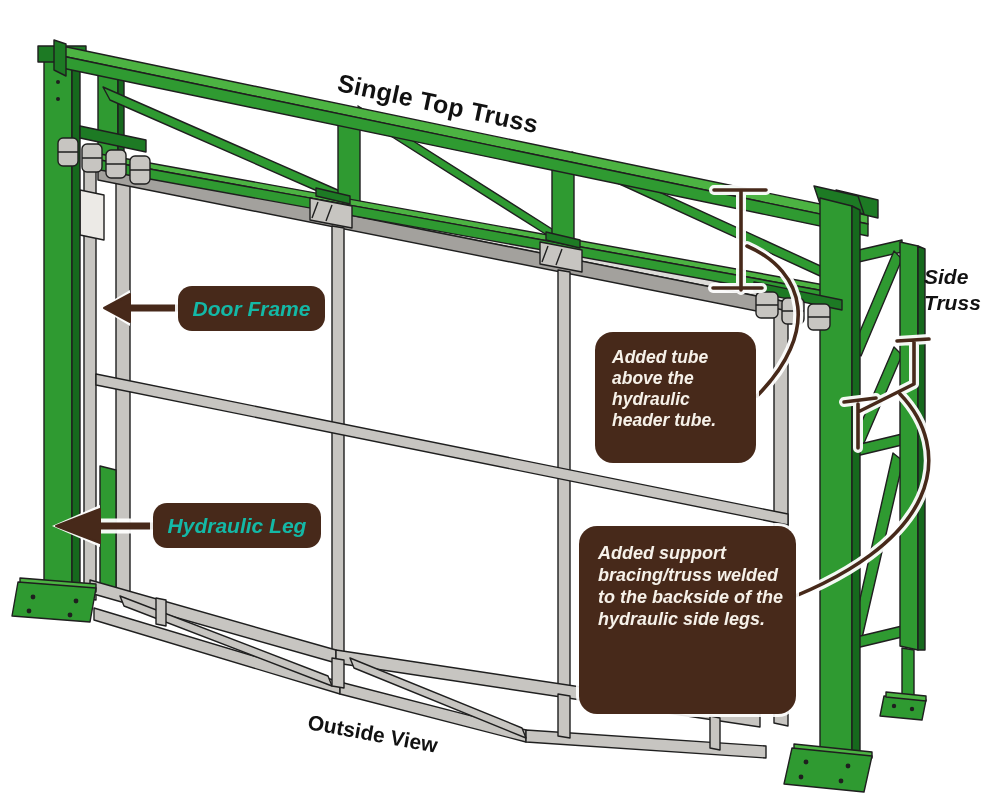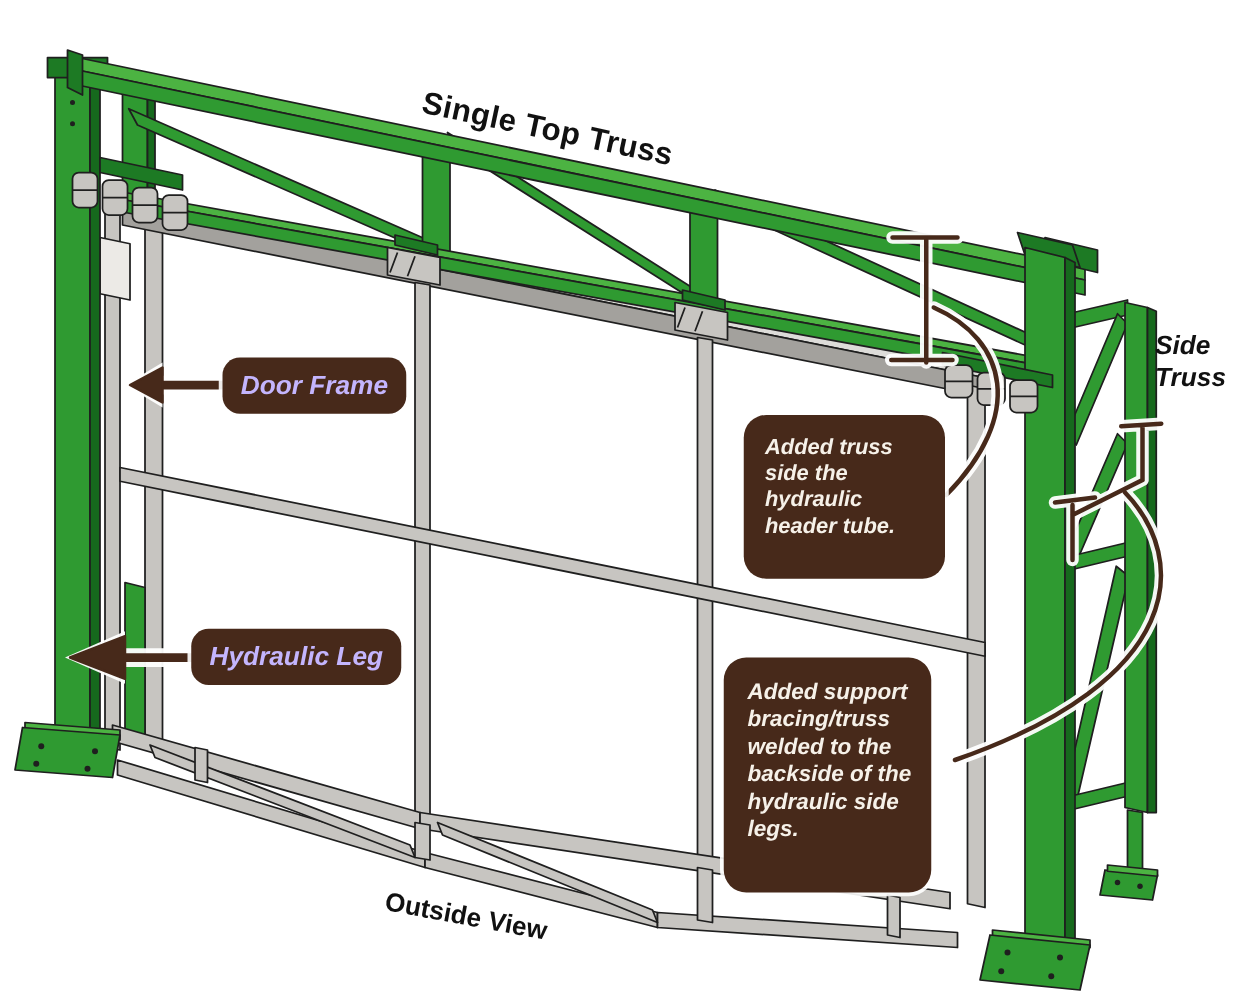--- a/index.html
+++ b/index.html
@@ -7,34 +7,34 @@
     width:990px;height:800px;position:relative;background:#ffffff;overflow:hidden;
     font-family:"Liberation Sans",sans-serif;
   }
   .stage{position:absolute;left:0;top:0;width:990px;height:800px;}
   svg{display:block;}
   .lbl{position:absolute;color:#111111;font-weight:700;white-space:pre-line;}
   .lbl-top{left:338px;top:68px;font-size:25px;transform:rotate(12deg);transform-origin:left center;letter-spacing:.3px;}
   .lbl-side{left:924px;top:264px;font-size:21px;font-style:italic;line-height:1.25;}
   .lbl-outside{left:308px;top:710px;font-size:21px;transform:rotate(10.5deg);transform-origin:left center;}
   .tag{
-    position:absolute;background:#47291a;color:#c4b5fd;
+    position:absolute;background:#47291a;color:#14b8a6;
     font-style:italic;font-weight:700;font-size:21px;
     border-radius:14px;display:flex;align-items:center;justify-content:center;
     box-shadow:0 0 0 3px rgba(255,255,255,.9);
   }
   .tag-doorframe{left:178px;top:286px;width:147px;height:45px;}
   .tag-hydraulicleg{left:153px;top:503px;width:168px;height:45px;}
   .callout{
     position:absolute;background:#47291a;color:#f6f1e9;
     font-style:italic;font-weight:700;border-radius:18px;
     box-shadow:0 0 0 3px rgba(255,255,255,.9);
   }
   .callout-header{left:595px;top:332px;width:161px;height:131px;font-size:17.5px;line-height:1.2;padding:15px 8px 8px 17px;box-sizing:border-box;}
-  .callout-side{left:579px;top:526px;width:166px;height:188px;font-size:18px;line-height:1.22;padding:17px 8px 8px 19px;box-sizing:border-box;}
+  .callout-side{left:579px;top:526px;width:217px;height:188px;font-size:18px;line-height:1.22;padding:17px 8px 8px 19px;box-sizing:border-box;}
 </style>
 </head>
 <body>
 
 <div class="stage">
 <svg width="990" height="800" viewBox="0 0 990 800">
   <g stroke="#1f1f1f" stroke-width="1.4" stroke-linejoin="round">
 
     <g>
       <polygon points="850,252 902,240 902,252 850,264" fill="#2f9a31"></polygon>
@@ -187,17 +187,17 @@
 <div class="lbl lbl-outside">Outside View</div>
 
 <div class="tag tag-doorframe">
   <span>Door Frame</span>
 </div>
 <div class="tag tag-hydraulicleg">
   <span>Hydraulic Leg</span>
 </div>
 
 <div class="callout callout-header">
-  <span>Added truss side the hydraulic header tube.</span>
+  <span>Added tube above the hydraulic header tube.</span>
 </div>
 <div class="callout callout-side">
   <span>Added support bracing/truss welded to the backside of the hydraulic side legs.</span>
 </div>
 
 </body></html>

